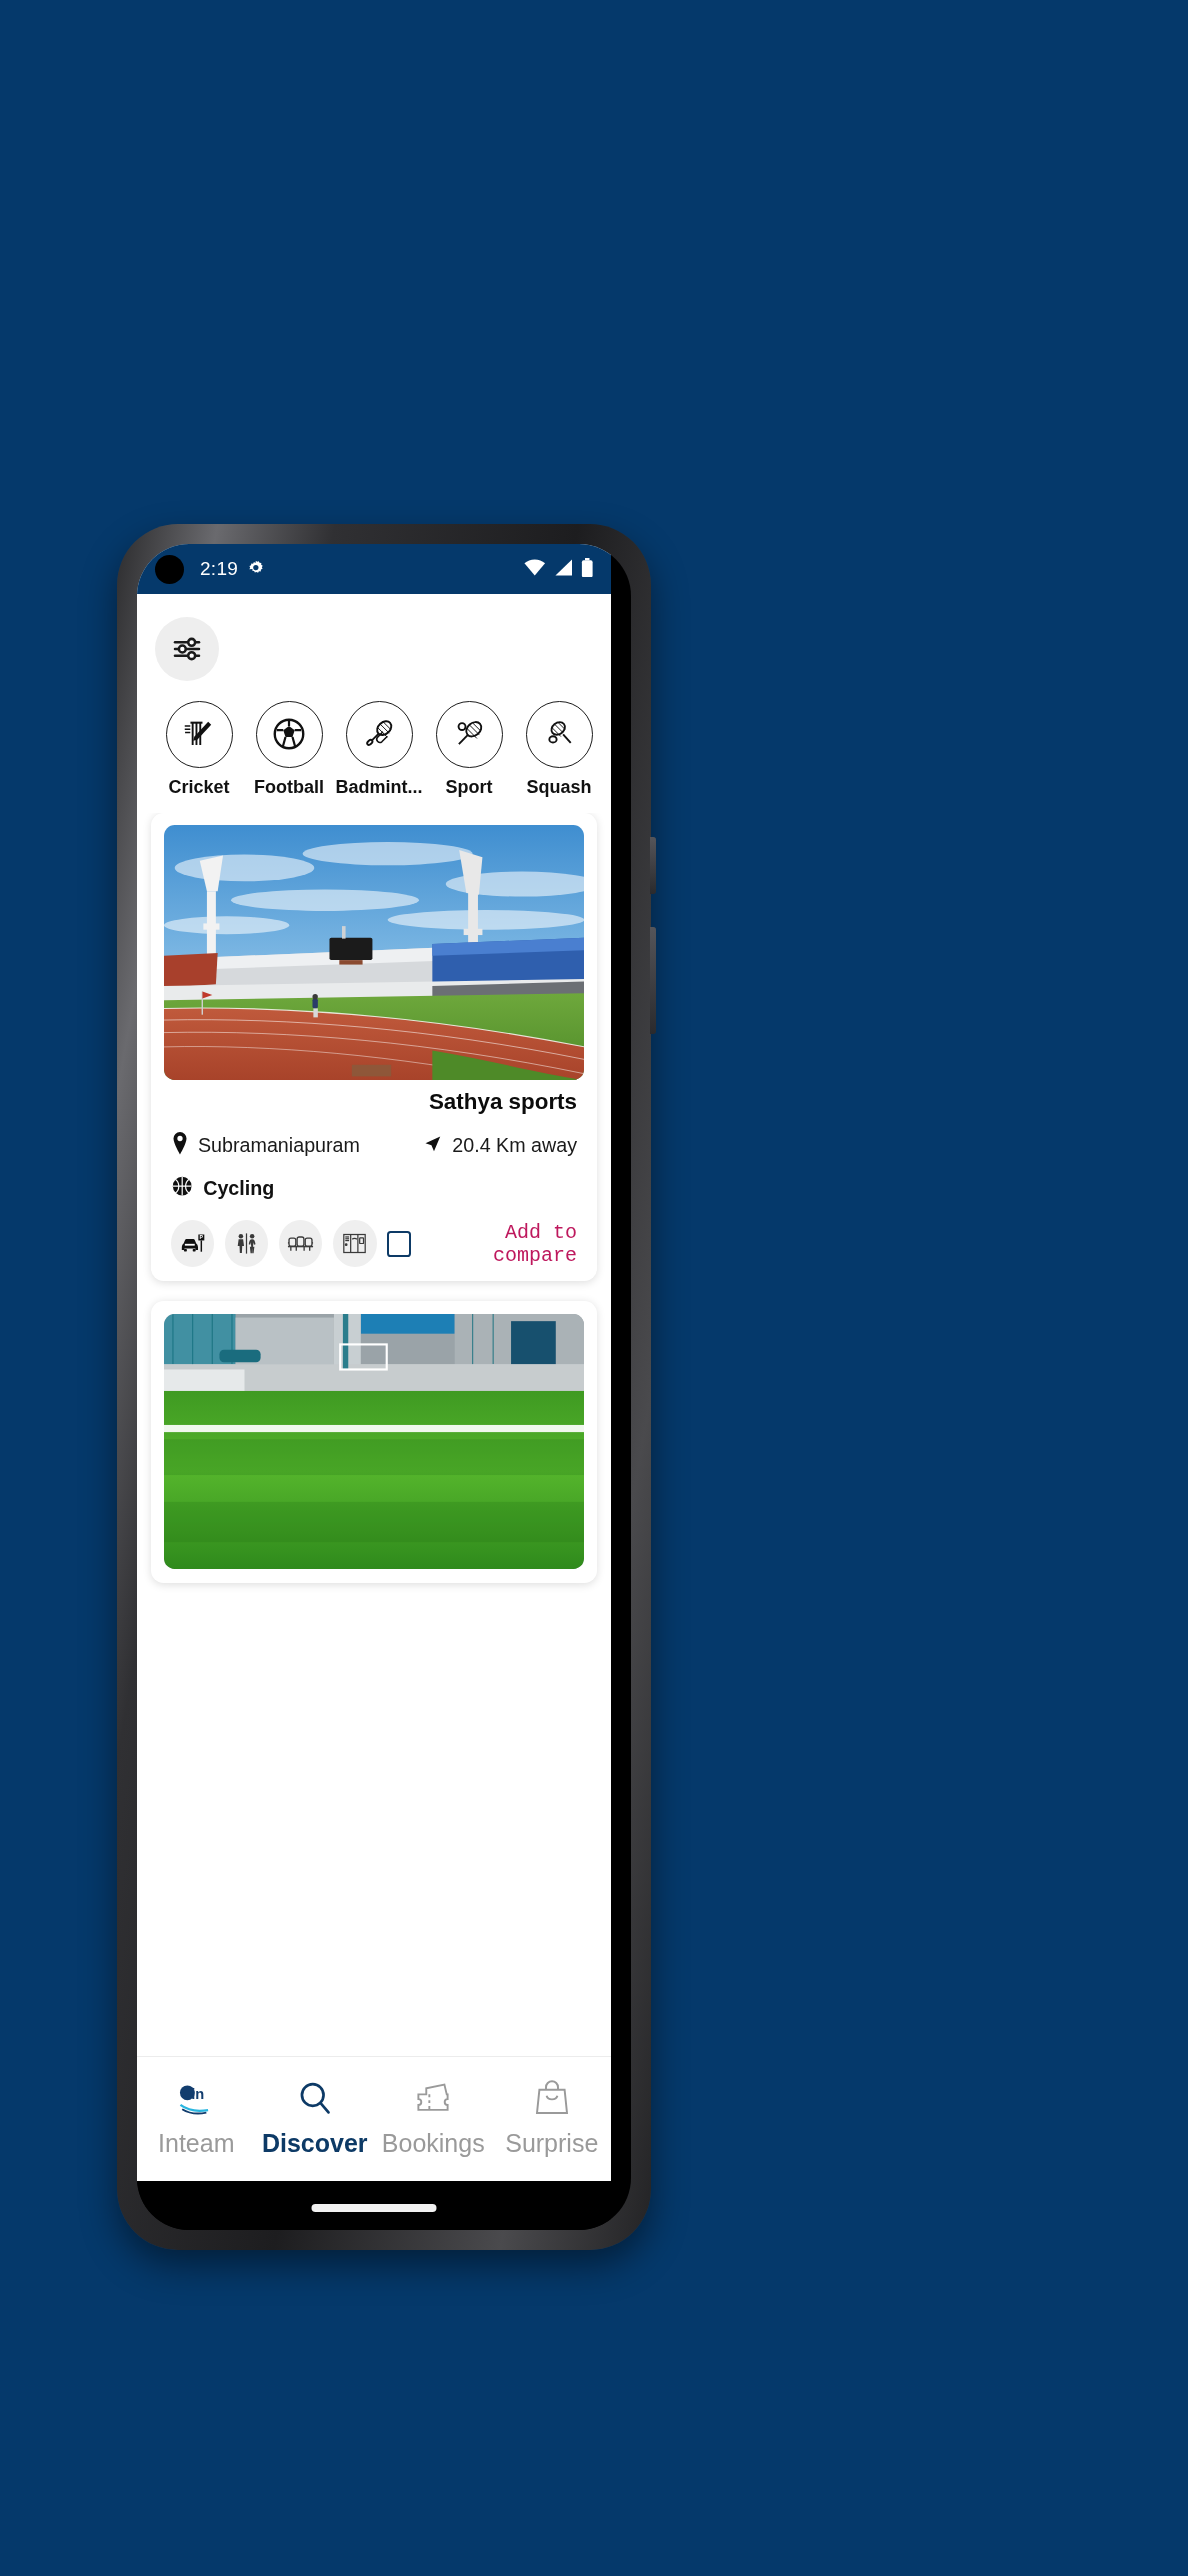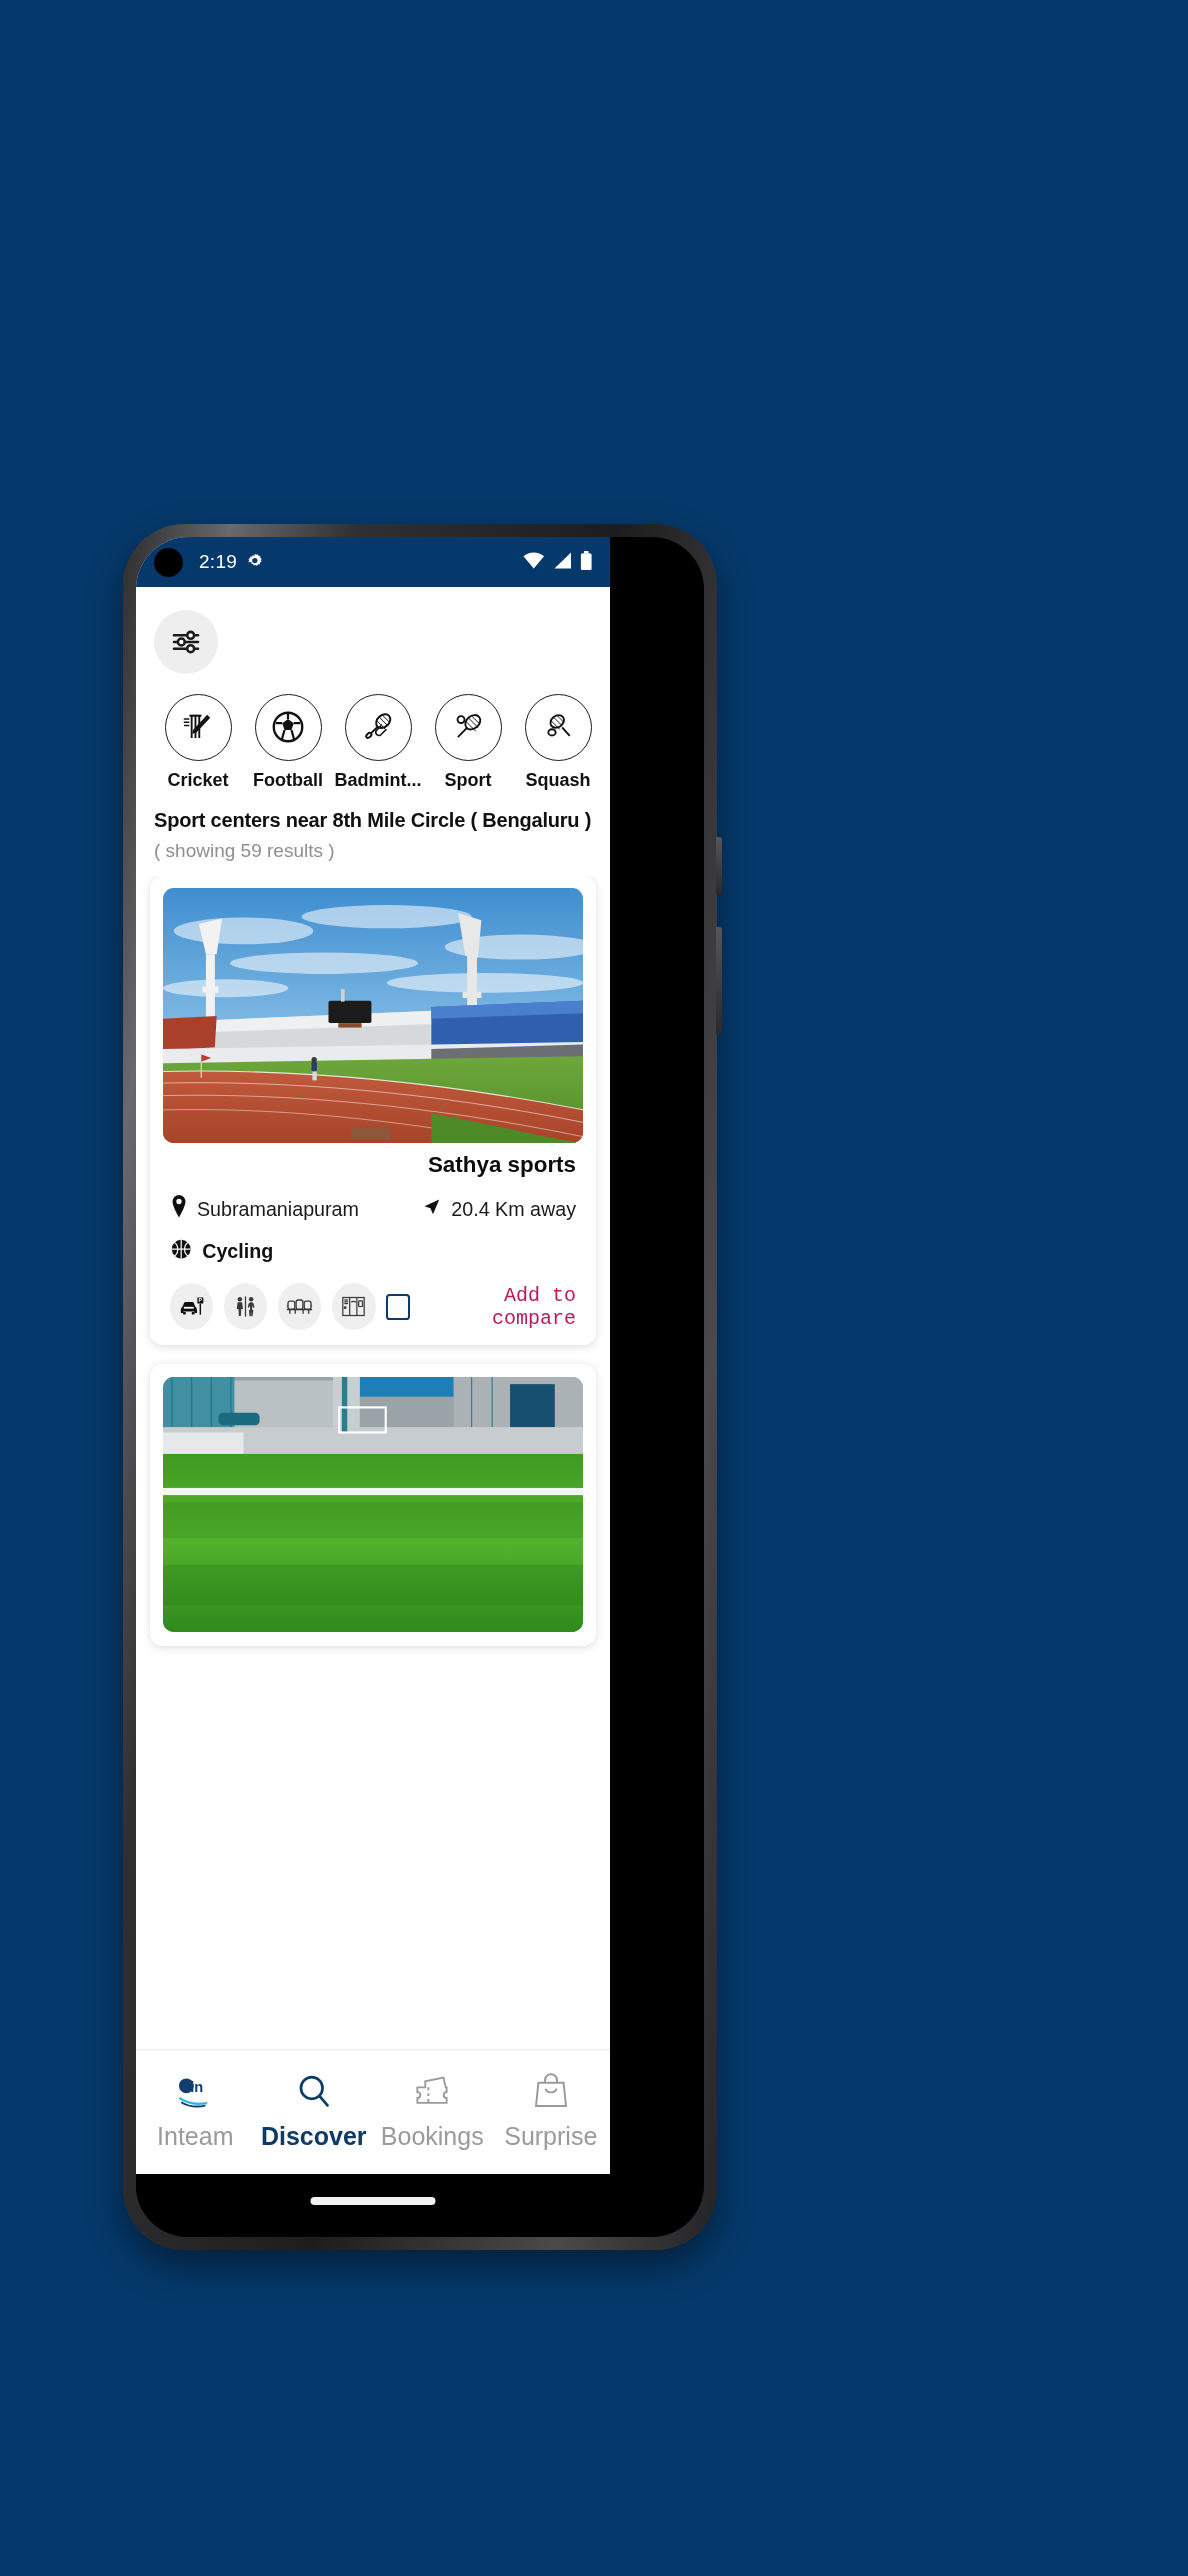--- a/index.html
+++ b/index.html
@@ -19,26 +19,26 @@
     font-weight:bold;
     font-size:59px; line-height:70px;
     letter-spacing:0.4px;
     text-transform:uppercase;
     -webkit-font-smoothing:antialiased;
   }
   .promo .ln { display:block; white-space:nowrap; transform:scaleX(0.92); }
 
   
   .phone {
-    position:absolute; left:123px; top:524px;
-    width:594px; height:1726px;
+    position:absolute; left:117px; top:524px;
+    width:534px; height:1726px;
     border-radius:61px;
     background:linear-gradient(100deg,#2c2c2e 0%,#6a6a6e 12%,#303033 26%,#1d1d1f 55%,#4a4a4d 82%,#232325 100%);
     box-shadow:0 16px 36px rgba(0,0,0,.45);
-    padding:13px;
+    padding:20px;
   }
   .phone-inner {
     position:relative; width:100%; height:100%;
     border-radius:52px; background:#000; overflow:hidden;
   }
   .side-btn {
     position:absolute; right:-4.5px; background:linear-gradient(180deg,#55555a,#2a2a2d);
     width:5.4px; border-radius:0 2.7px 2.7px 0;
   }
   .side-btn.b1 { top:313px; height:57px; }
@@ -259,24 +259,20 @@
               </div>
               <span class="sport-label">Squash</span>
             </div>
 
             <div class="sport">
               
               
             </div>
           </div>
 
-          <div class="sechead">
-            <h2>Sport centers near 8th Mile Circle ( Bengaluru )</h2>
-            <div class="count">( showing 59 results )</div>
-          </div>
 
           <div class="list">
 
             <div class="card">
               <div class="card-photo">
                 <svg width="100%" height="100%" viewBox="0 0 470 285" preserveAspectRatio="none">
                   <defs>
                     <linearGradient id="sky" x1="0" y1="0" x2="0" y2="1">
                       <stop offset="0" stop-color="#3f8ed0"></stop>
                         <stop offset="0.55" stop-color="#7fb9e4"></stop>

